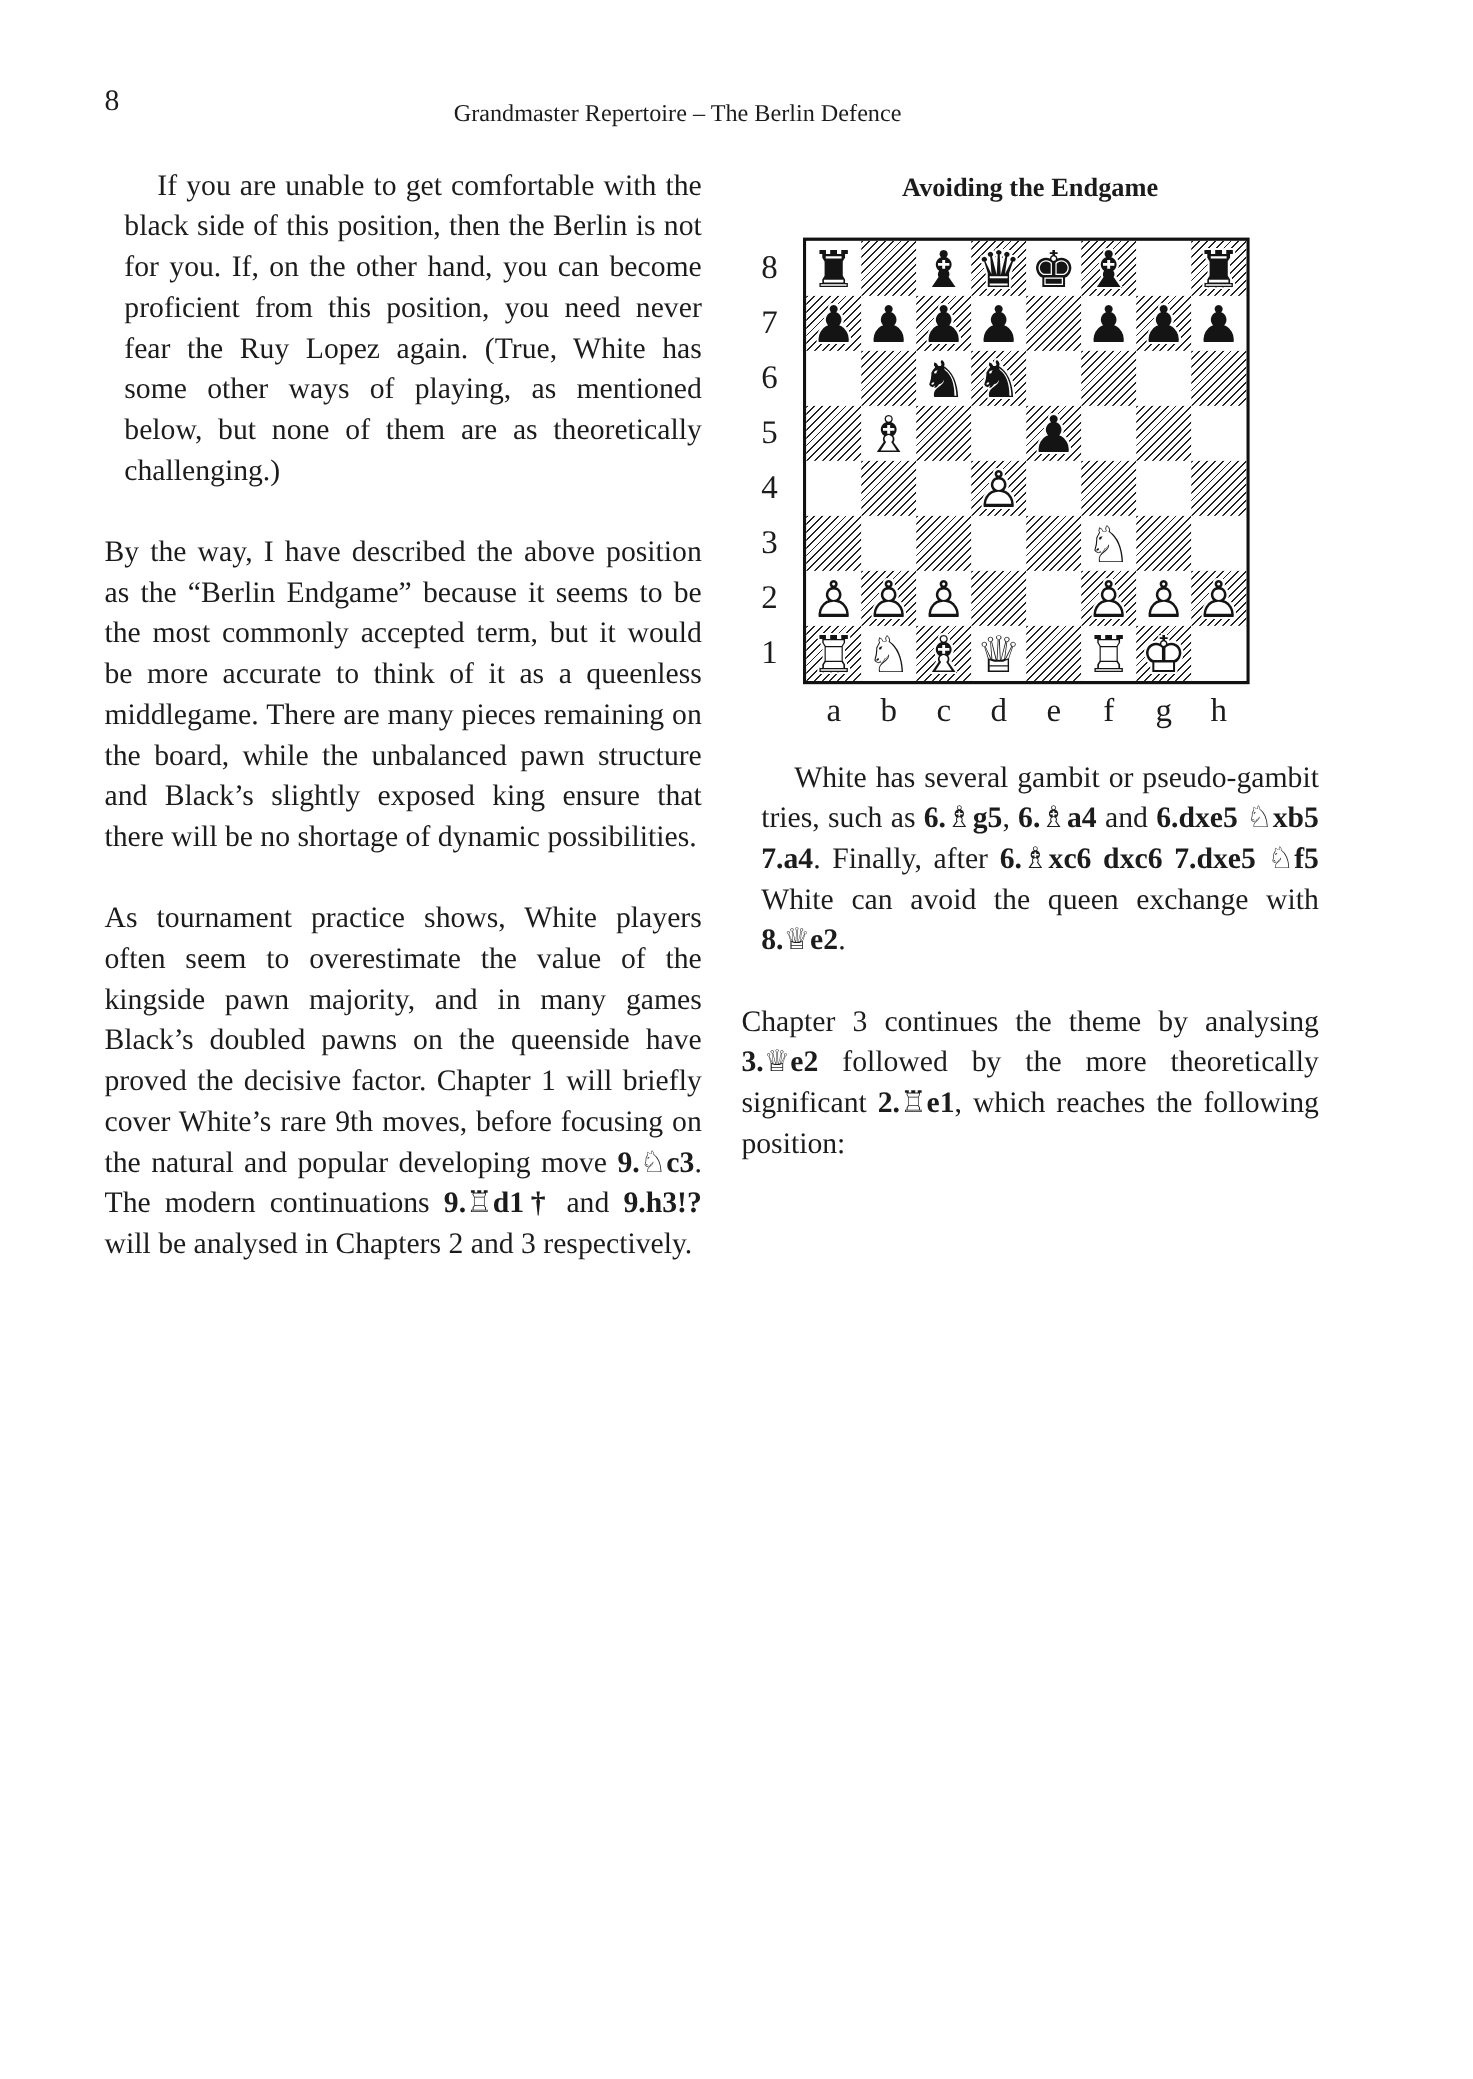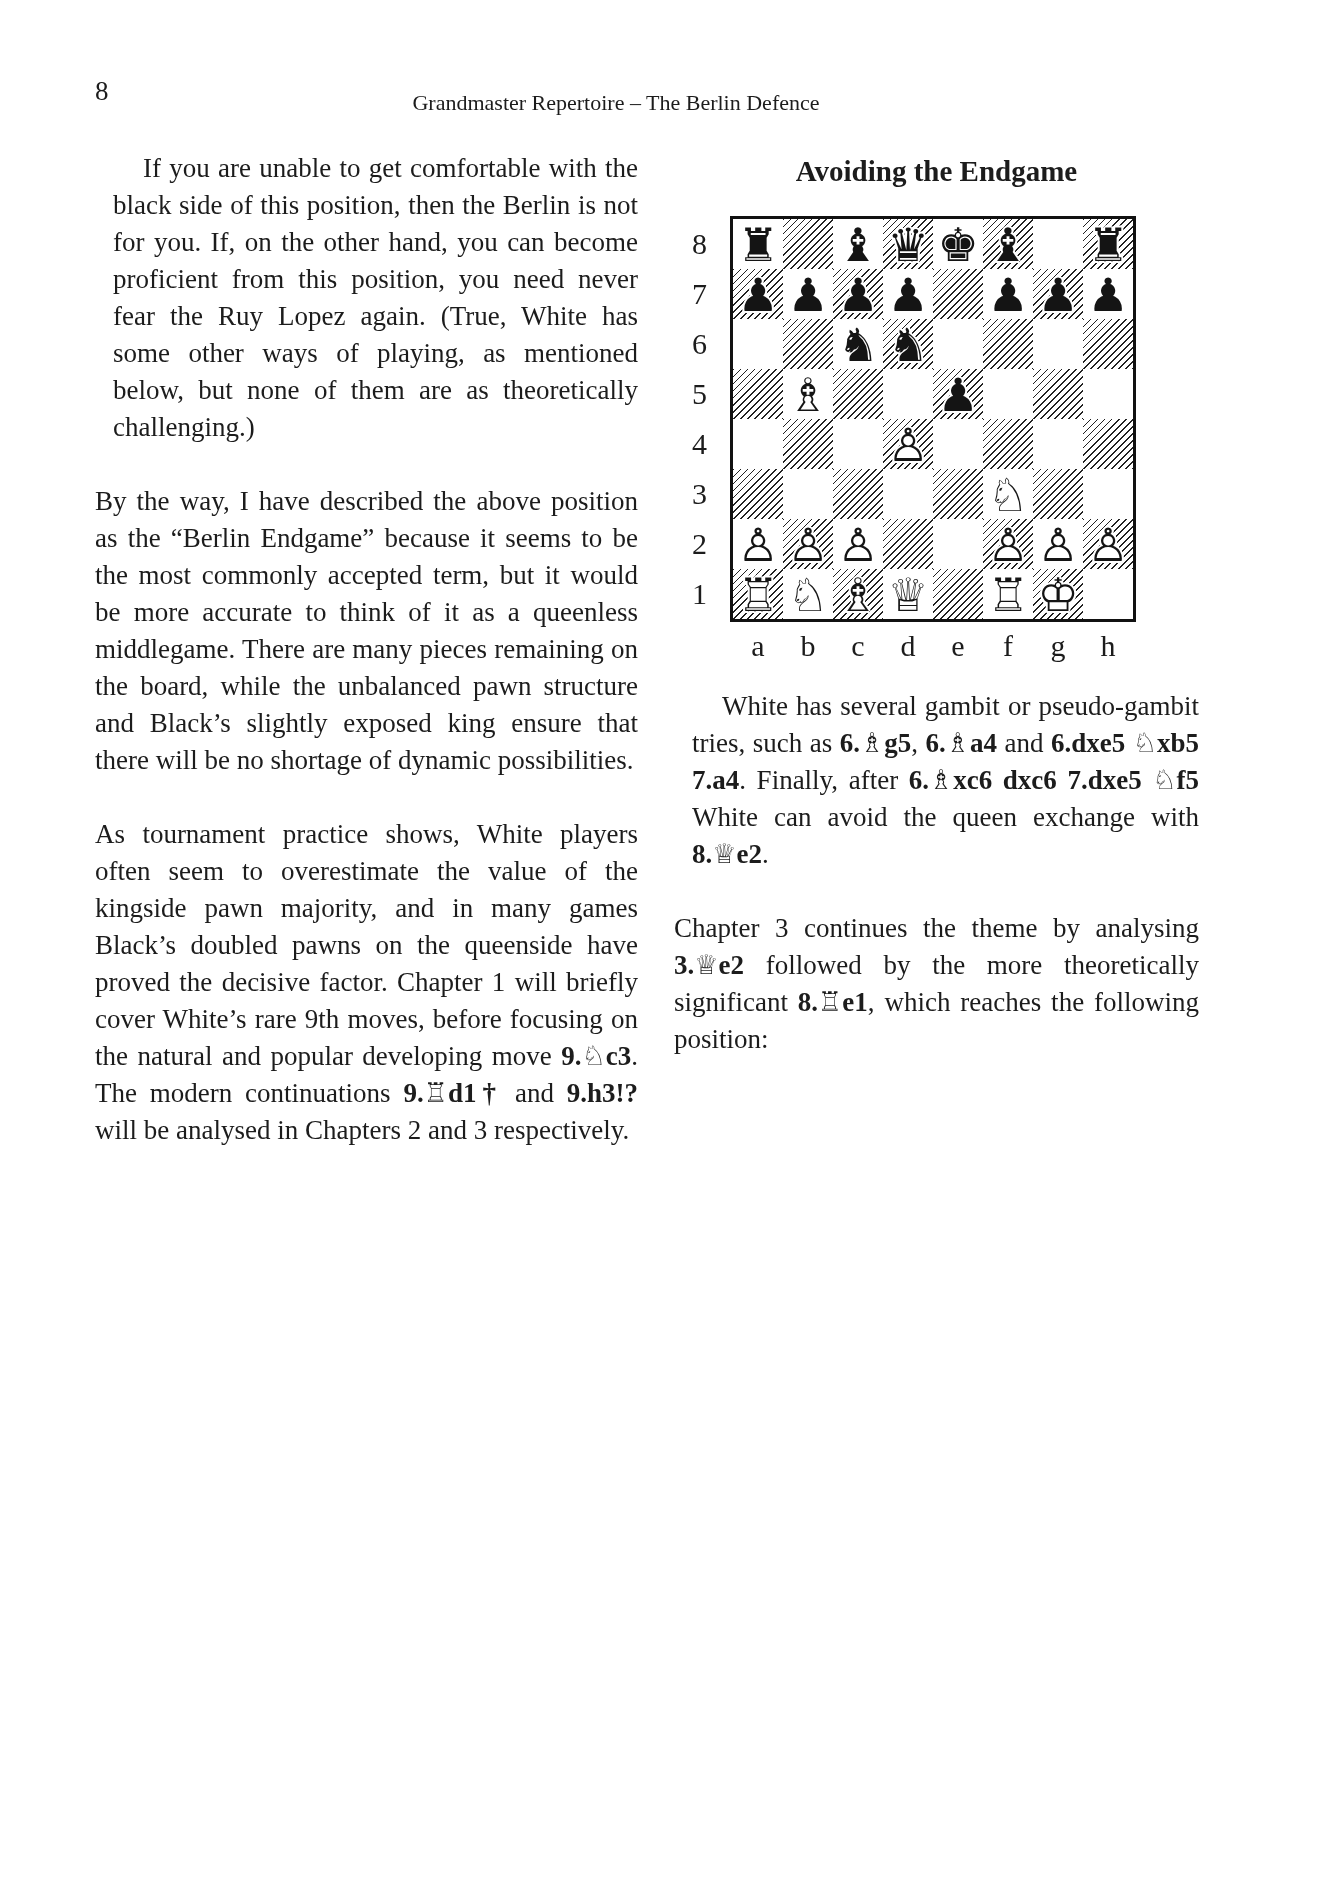--- a/index.html
+++ b/index.html
@@ -25,21 +25,21 @@
   .col-right { left:674px; width:525px; }
   p.para {
     margin:0 0 37px 0;
     font-size:27px; line-height:37px;
     text-align:justify;
   }
   p.para.indent { text-indent:30px;margin-left:18px; }
   .bold { font-weight:bold; }
   .heading {
     margin:2px 0 26px 0;
-    font-size:29px; line-height:38px;
+    font-size:24px; line-height:38px;
     font-weight:bold; text-align:center;
   }
   
   .diagram { margin:21px 0 26px 18px; }
   .board-wrap { display:flex; }
   .rank-labels { width:38px; padding-top:3px; }
   .rank-label {
     height:50px; line-height:50px;
     font-size:30px; text-align:left;
   }
@@ -275,16 +275,16 @@
           <div class="file-label">d</div>
           <div class="file-label">e</div>
           <div class="file-label">f</div>
           <div class="file-label">g</div>
           <div class="file-label">h</div>
         </div>
     </div>
 
     <div>
         <p class="para indent"><span class="run">White has several gambit or pseudo-gambit tries, such as </span><span class="bold">6.♗g5</span><span class="run">, </span><span class="bold">6.♗a4</span><span class="run"> and </span><span class="bold">6.dxe5 ♘xb5 7.a4</span><span class="run">. Finally, after </span><span class="bold">6.♗xc6 dxc6 7.dxe5 ♘f5</span><span class="run"> White can avoid the queen exchange with </span><span class="bold">8.♕e2</span><span class="run">.</span></p>
-        <p class="para"><span class="run">Chapter 3 continues the theme by analysing </span><span class="bold">3.♕e2</span><span class="run"> followed by the more theoretically significant </span><span class="bold">8.♖e1</span><span class="run">, which reaches the following position:</span></p>
+        <p class="para"><span class="run">Chapter 3 continues the theme by analysing </span><span class="bold">3.♕e2</span><span class="run"> followed by the more theoretically significant </span><span class="bold">2.♖e1</span><span class="run">, which reaches the following position:</span></p>
       </div>
   </div>
 </div>
 
 </body></html>

